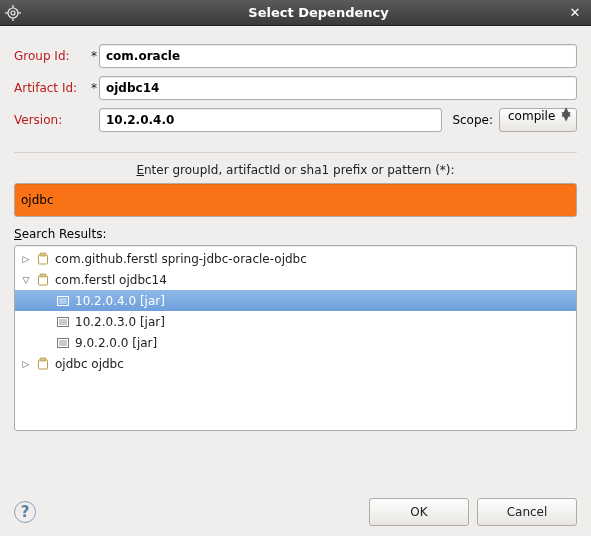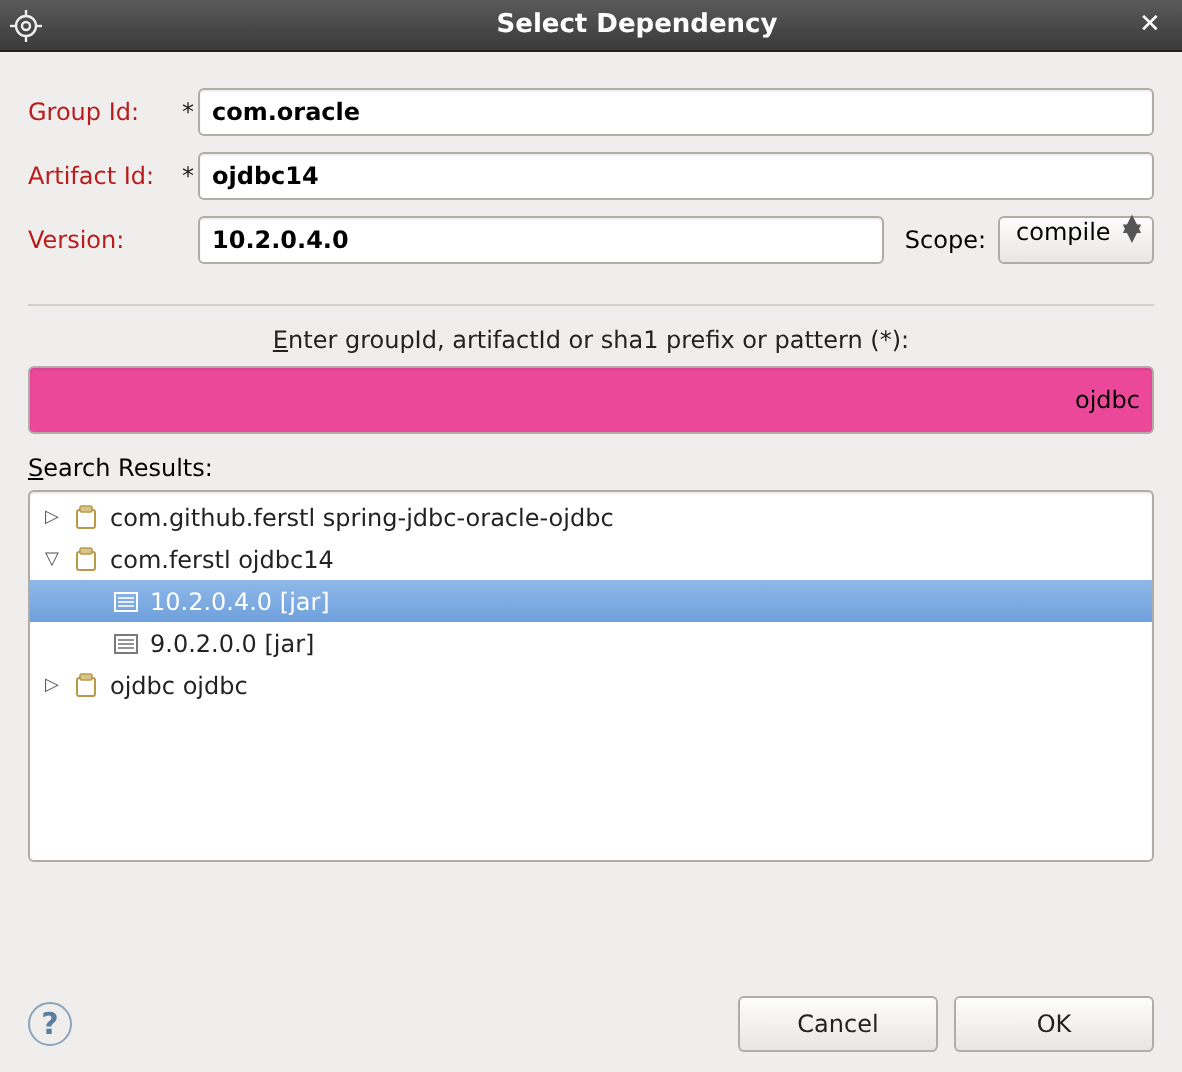--- a/index.html
+++ b/index.html
@@ -18,21 +18,21 @@
 .form-row input.field { flex: 1; height: 24px; border: 1px solid #b0aca8; border-radius: 3px; background: #fff; padding: 0 6px; font-size: 12px; box-shadow: inset 0 1px 1px rgba(0,0,0,0.08); font-weight: bold; }
 .form-row .scope-label { margin-left: 10px; margin-right: 6px; }
 .select-wrap { height: 24px; border: 1px solid #b0aca8; border-radius: 3px; background: linear-gradient(#fdfdfd,#e8e6e3); display: flex; align-items: flex-start; padding: 0 4px 0 8px; cursor: pointer; min-width: 78px; }
 .select-wrap .sel-text { flex: 1; }
 .select-wrap .spin { width: 12px; display: flex; flex-direction: column; align-items: center; color: #555; line-height: 5px; font-size: 8px; }
 
 .hr { border: none; border-top: 1px solid #d4d0cc; margin: 12px 0 10px 0; }
 
 .hint { color: #222; margin-bottom: 6px; text-align: center; }
 .hint .underline { text-decoration: underline; }
-.search-input { width: 100%; height: 26px; border: 1px solid #b0aca8; border-radius: 3px; background: #ec4899; padding: 16px 6px; font-size: 12px; box-shadow: inset 0 1px 1px rgba(0,0,0,0.08); margin-bottom: 10px; text-align: right; }
+.search-input { width: 100%; height: 26px; border: 1px solid #b0aca8; border-radius: 3px; background: #f97316; padding: 16px 6px; font-size: 12px; box-shadow: inset 0 1px 1px rgba(0,0,0,0.08); margin-bottom: 10px; }
 
 .results-label { margin-bottom: 4px; }
 .results-label .underline { text-decoration: underline; }
 .tree { border: 1px solid #b0aca8; border-radius: 3px; background: #fff; height: 186px; overflow: auto; box-shadow: inset 0 1px 1px rgba(0,0,0,0.08); padding: 2px 0; }
 
 .tree-row { display: flex; align-items: center; height: 21px; padding-left: 4px; white-space: nowrap; cursor: pointer; }
 .tree-row.selected { background: linear-gradient(#8fb8e8,#6fa0dc); color: #fff; }
 .tw { width: 14px; text-align: center; color: #555; font-size: 9px; user-select: none; }
 .tree-row.selected .tw { color: #fff; }
 .tree-row .indent0 { width: 0; }
@@ -142,40 +142,53 @@
         <span class="indent1"></span>
         <span class="tw"></span>
         <span class="ticon ver-icon">
           <svg width="12" height="10" viewBox="0 0 12 10">
             <rect x="0.5" y="0.5" width="11" height="9" fill="none" stroke="#7a7a7a" stroke-width="1"></rect>
             <line x1="2" y1="3" x2="10" y2="3" stroke="#7a7a7a" stroke-width="0.8"></line>
             <line x1="2" y1="5" x2="10" y2="5" stroke="#7a7a7a" stroke-width="0.8"></line>
             <line x1="2" y1="7" x2="10" y2="7" stroke="#7a7a7a" stroke-width="0.8"></line>
           </svg>
         </span>
+        <span class="tlabel">10.2.0.3.0 [jar]</span>
+      </div>
+      <div class="tree-row">
+        <span class="indent1"></span>
+        <span class="tw"></span>
+        <span class="ticon ver-icon">
+          <svg width="12" height="10" viewBox="0 0 12 10">
+            <rect x="0.5" y="0.5" width="11" height="9" fill="none" stroke="#7a7a7a" stroke-width="1"></rect>
+            <line x1="2" y1="3" x2="10" y2="3" stroke="#7a7a7a" stroke-width="0.8"></line>
+            <line x1="2" y1="5" x2="10" y2="5" stroke="#7a7a7a" stroke-width="0.8"></line>
+            <line x1="2" y1="7" x2="10" y2="7" stroke="#7a7a7a" stroke-width="0.8"></line>
+          </svg>
+        </span>
         <span class="tlabel">9.0.2.0.0 [jar]</span>
       </div>
       <div class="tree-row">
         <span class="indent0"></span>
         <span class="tw">▷</span>
         <span class="ticon jar-icon">
           <svg width="12" height="14" viewBox="0 0 12 14">
             <rect x="1.5" y="3" width="9" height="9" rx="1" fill="#fff" stroke="#b89a4a" stroke-width="1"></rect>
             <rect x="3" y="1" width="6" height="3" rx="0.8" fill="#d9c587" stroke="#b89a4a" stroke-width="0.8"></rect>
           </svg>
         </span>
         <span class="tlabel">ojdbc   ojdbc</span>
       </div>
     </div>
 
   <div class="footer">
     <div class="help">?</div>
     <div class="btns">
       <div class="btn">
-          <span>Cancel</span>
+          <span>OK</span>
         </div>
       <div class="btn">
-          <span>OK</span>
+          <span>Cancel</span>
         </div>
     </div>
   </div>
 
 </div>
 
 </body></html>

